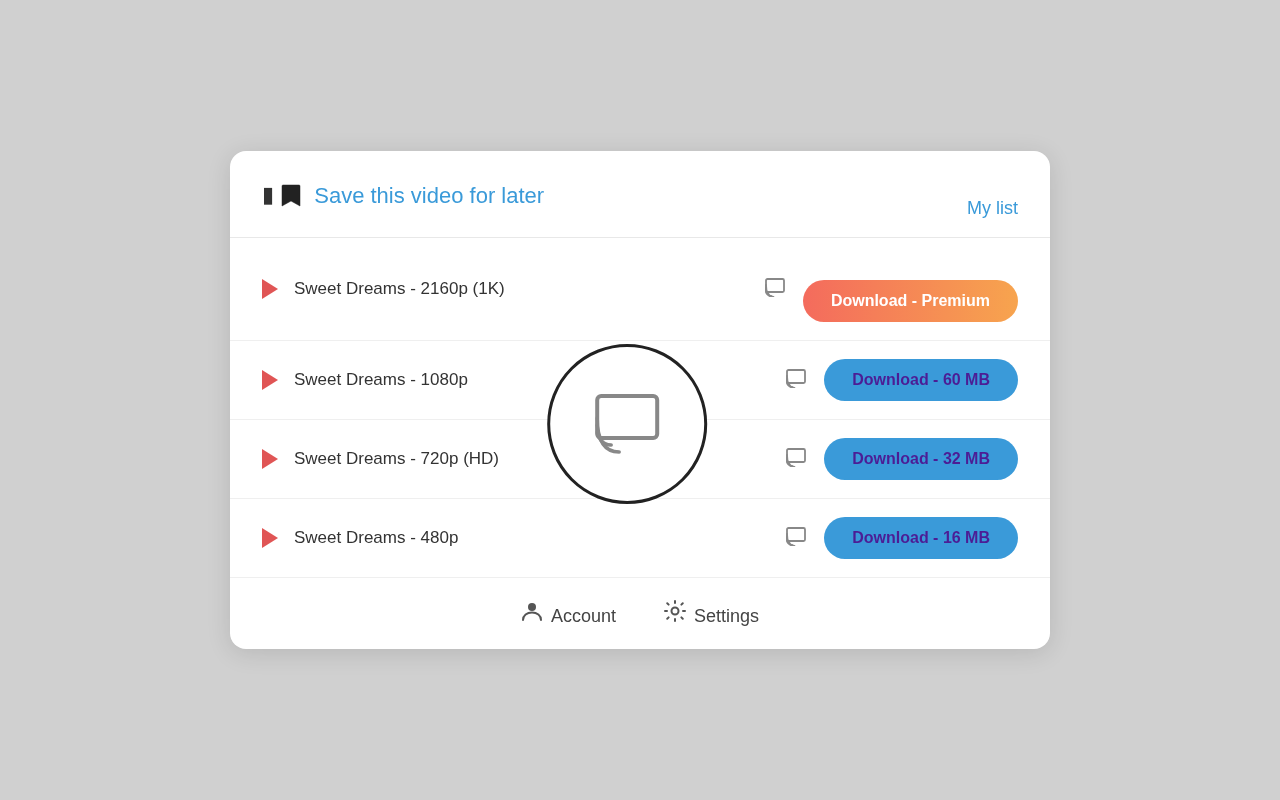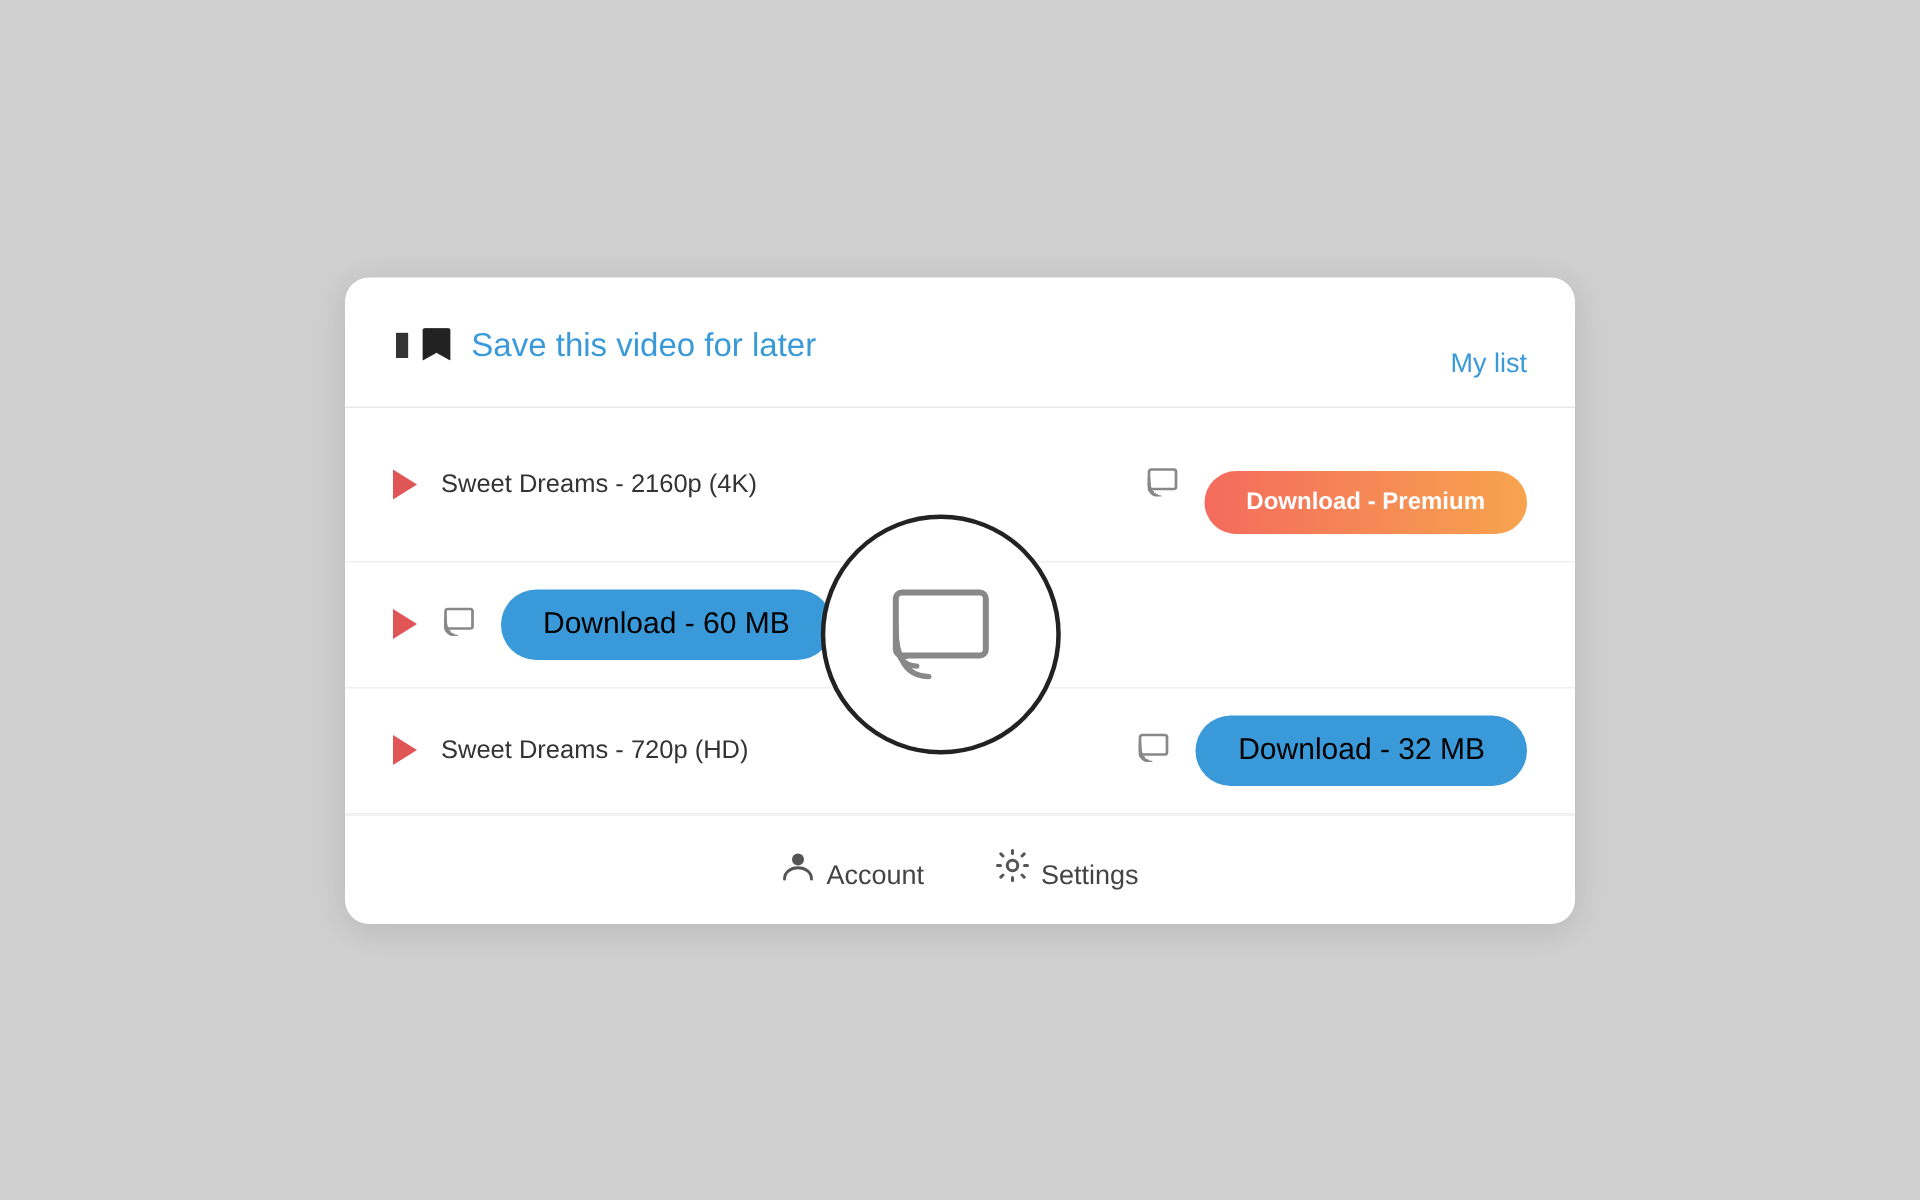--- a/index.html
+++ b/index.html
@@ -86,26 +86,26 @@
       font-size: 16px;
       font-weight: 700;
       cursor: pointer;
       white-space: nowrap;
       flex-shrink: 0;
       margin-top: 24px;
     }
 
     .btn-download {
       background: #3a9ad9;
-      color: #000000;
+      color: #4c1d95;
       border: none;
       border-radius: 50px;
       padding: 12px 28px;
-      font-size: 20px;
-      font-weight: 400;
+      font-size: 16px;
+      font-weight: 700;
       cursor: pointer;
       white-space: nowrap;
       flex-shrink: 0;
     }
 
     
     .cast-circle-overlay {
       position: absolute;
       width: 160px;
       height: 160px;
@@ -180,34 +180,35 @@
       </span>
       <span class="save-text">Save this video for later</span>
     </div>
     <span class="mylist-text">My list</span>
   </div>
 
   <div style="position:relative;">
 
     <div class="video-row">
       <span class="play-triangle"></span>
-      <span class="video-title">Sweet Dreams - 2160p (4K)</span>
+      <span class="video-title">Sweet Dreams - 2160p (1K)</span>
       <span class="cast-symbol">
         <svg width="24" height="22" viewBox="0 0 24 22" fill="none" xmlns="http://www.w3.org/2000/svg">
           <rect x="3" y="4" width="18" height="13" rx="1.5" stroke="#888" stroke-width="1.8" fill="none"></rect>
           <path d="M3 16.5 Q3 19 5.5 19" stroke="#888" stroke-width="1.8" fill="none" stroke-linecap="round"></path>
           <path d="M3 13 Q3 21 8 21" stroke="#888" stroke-width="1.8" fill="none" stroke-linecap="round"></path>
           <path d="M3 10 Q3 22 10.5 22" stroke="#888" stroke-width="1.8" fill="none" stroke-linecap="round"></path>
         </svg>
       </span>
       <button class="btn-premium">Download - Premium</button>
     </div>
 
     <div class="video-row">
       <span class="play-triangle"></span>
+      <span class="video-title">Sweet Dreams - 1080p</span>
       <span class="cast-symbol">
         <svg width="24" height="22" viewBox="0 0 24 22" fill="none" xmlns="http://www.w3.org/2000/svg">
           <rect x="3" y="4" width="18" height="13" rx="1.5" stroke="#888" stroke-width="1.8" fill="none"></rect>
           <path d="M3 16.5 Q3 19 5.5 19" stroke="#888" stroke-width="1.8" fill="none" stroke-linecap="round"></path>
           <path d="M3 13 Q3 21 8 21" stroke="#888" stroke-width="1.8" fill="none" stroke-linecap="round"></path>
           <path d="M3 10 Q3 22 10.5 22" stroke="#888" stroke-width="1.8" fill="none" stroke-linecap="round"></path>
         </svg>
       </span>
       <button class="btn-download">Download - 60 MB</button>
     </div>
@@ -219,20 +220,33 @@
         <svg width="24" height="22" viewBox="0 0 24 22" fill="none" xmlns="http://www.w3.org/2000/svg">
           <rect x="3" y="4" width="18" height="13" rx="1.5" stroke="#888" stroke-width="1.8" fill="none"></rect>
           <path d="M3 16.5 Q3 19 5.5 19" stroke="#888" stroke-width="1.8" fill="none" stroke-linecap="round"></path>
           <path d="M3 13 Q3 21 8 21" stroke="#888" stroke-width="1.8" fill="none" stroke-linecap="round"></path>
           <path d="M3 10 Q3 22 10.5 22" stroke="#888" stroke-width="1.8" fill="none" stroke-linecap="round"></path>
         </svg>
       </span>
       <button class="btn-download">Download - 32 MB</button>
     </div>
 
+    <div class="video-row" style="border-bottom:none;">
+      <span class="play-triangle"></span>
+      <span class="video-title">Sweet Dreams - 480p</span>
+      <span class="cast-symbol">
+        <svg width="24" height="22" viewBox="0 0 24 22" fill="none" xmlns="http://www.w3.org/2000/svg">
+          <rect x="3" y="4" width="18" height="13" rx="1.5" stroke="#888" stroke-width="1.8" fill="none"></rect>
+          <path d="M3 16.5 Q3 19 5.5 19" stroke="#888" stroke-width="1.8" fill="none" stroke-linecap="round"></path>
+          <path d="M3 13 Q3 21 8 21" stroke="#888" stroke-width="1.8" fill="none" stroke-linecap="round"></path>
+          <path d="M3 10 Q3 22 10.5 22" stroke="#888" stroke-width="1.8" fill="none" stroke-linecap="round"></path>
+        </svg>
+      </span>
+      <button class="btn-download">Download - 16 MB</button>
+    </div>
 
     <div class="cast-circle-overlay">
       <svg width="80" height="72" viewBox="0 0 80 72" fill="none" xmlns="http://www.w3.org/2000/svg">
 
         <rect x="10" y="8" width="60" height="42" rx="4" stroke="#888" stroke-width="4" fill="none"></rect>
 
         <path d="M10 44 Q10 50.5 17 50.5" stroke="#888" stroke-width="3.5" fill="none" stroke-linecap="round"></path>
         <path d="M10 37 Q10 57 24 57" stroke="#888" stroke-width="3.5" fill="none" stroke-linecap="round"></path>
         <path d="M10 30 Q10 64 32 64" stroke="#888" stroke-width="3.5" fill="none" stroke-linecap="round"></path>
       </svg>

